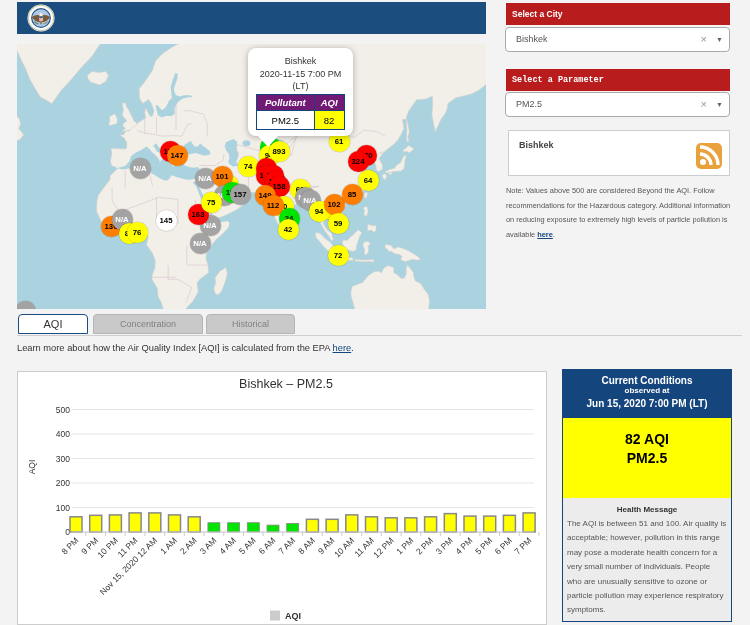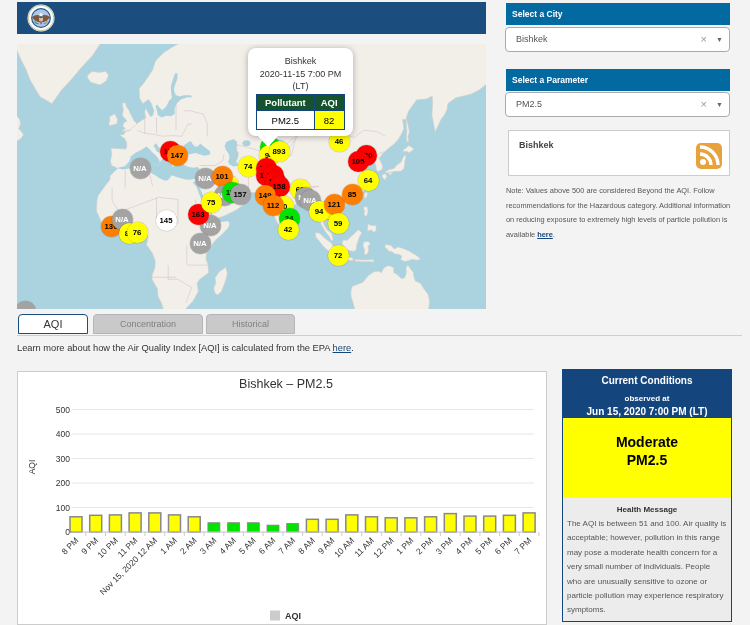--- a/index.html
+++ b/index.html
@@ -1,17 +1,17 @@
 <!DOCTYPE html>
 <html><head><meta charset="utf-8"><style>
 * { margin:0; padding:0; box-sizing:border-box; }
 html,body { width:750px; height:625px; font-family:"Liberation Sans",sans-serif; background:#f3f3f3; position:relative; overflow:hidden; }
 .abs { position:absolute; }
 .mk { position:absolute; width:21px; height:21px; border-radius:50%; font-size:7.8px; font-weight:bold; text-align:center; line-height:21px; color:#1a1a1a; box-shadow:0 0 0 0.5px rgba(0,0,0,0.15); }
-.selhead { position:absolute; left:506px; width:224px; height:22px; background:#0369a1; color:#fff; font-size:8.5px; font-weight:bold; line-height:22px; padding-left:6px; }
+.selhead { position:absolute; left:506px; width:224px; height:22px; background:#b91c1c; color:#fff; font-size:8.5px; font-weight:bold; line-height:22px; padding-left:6px; }
 .selbox { position:absolute; left:505px; width:225px; height:25px; background:#fff; border:1px solid #aaa; border-radius:4px; font-size:9px; color:#555; line-height:23px; padding-left:10px; }
 .selbox .x { position:absolute; right:22px; top:0; color:#999; font-size:11px; }
 .selbox .car { position:absolute; right:6px; top:0px; color:#666; font-size:7px; }
 </style></head>
 <body>
 
 <div class="abs" style="left:16.5px;top:1.5px;width:469.5px;height:32.5px;background:#1b4d7e;">
   <svg width="28" height="28" style="position:absolute;left:10px;top:2.5px">
     <circle cx="14" cy="14" r="13.5" fill="#f5f8fb"></circle>
     <circle cx="14" cy="14" r="12.8" fill="none" stroke="#bfb87e" stroke-width="0.8"></circle>
@@ -128,51 +128,51 @@
 <div class="mk" style="left:247.5px;top:127.0px;background:#ff0000;color:#000">196</div>
 <div class="mk" style="left:251.5px;top:132.0px;background:#ff0000;color:#000">158</div>
 <div class="mk" style="left:237.5px;top:141.0px;background:#ff7e00;color:#000">149</div>
 <div class="mk" style="left:272.5px;top:135.0px;background:#ffff00;color:#000">60</div>
 <div class="mk" style="left:277.5px;top:143.0px;background:#a3a3a3;color:#fff">N/A</div>
 <div class="mk" style="left:282.5px;top:146.0px;background:#a3a3a3;color:#fff">N/A</div>
 <div class="mk" style="left:255.5px;top:152.5px;background:#ffff00;color:#000">80</div>
 <div class="mk" style="left:245.5px;top:151.5px;background:#ff7e00;color:#000">112</div>
 <div class="mk" style="left:261.5px;top:164.0px;background:#00e400;color:#000">24</div>
 <div class="mk" style="left:260.5px;top:175.0px;background:#ffff00;color:#000">42</div>
-<div class="mk" style="left:311.5px;top:87.0px;background:#ffff00;color:#000">46</div>
+<div class="mk" style="left:311.5px;top:87.0px;background:#ffff00;color:#000">61</div>
 <div class="mk" style="left:338.5px;top:101.5px;background:#ff0000;color:#000">170</div>
-<div class="mk" style="left:330.5px;top:107.0px;background:#ff0000;color:#000">105</div>
+<div class="mk" style="left:330.5px;top:107.0px;background:#ff0000;color:#000">324</div>
 <div class="mk" style="left:340.5px;top:126.0px;background:#ffff00;color:#000">64</div>
 <div class="mk" style="left:304.0px;top:155.5px;background:#ffff00;color:#000">76</div>
 <div class="mk" style="left:291.5px;top:157.0px;background:#ffff00;color:#000">94</div>
-<div class="mk" style="left:306.5px;top:150.0px;background:#ff7e00;color:#000">121</div>
+<div class="mk" style="left:306.5px;top:150.0px;background:#ff7e00;color:#000">102</div>
 <div class="mk" style="left:324.5px;top:140.0px;background:#ff7e00;color:#000">85</div>
 <div class="mk" style="left:310.5px;top:169.0px;background:#ffff00;color:#000">59</div>
 <div class="mk" style="left:310.5px;top:201.0px;background:#ffff00;color:#000">72</div>
 <div class="mk" style="left:-2.5px;top:257.0px;background:#a3a3a3;color:#fff">N/A</div>
   <div style="position:absolute;left:231px;top:4.5px;width:105px;height:88px;background:#fff;border-radius:8px;box-shadow:0 1px 6px rgba(0,0,0,0.3);"></div>
   <div style="position:absolute;left:241px;top:92.5px;width:0;height:0;border-left:10px solid transparent;border-right:10px solid transparent;border-top:11px solid #fff;"></div>
   <div style="position:absolute;left:231px;top:11.5px;width:105px;text-align:center;font-size:9px;color:#333;line-height:12.5px;">Bishkek<br>2020-11-15 7:00 PM<br>(LT)</div>
   <table style="position:absolute;left:239px;top:50.5px;border-collapse:collapse;font-size:9.5px;">
     <tbody>
-        <tr style="background:#14532d;color:#fff;font-weight:bold;">
+        <tr style="background:#701a75;color:#fff;font-weight:bold;font-style:italic;">
           <td style="border:1.5px solid #14457d;padding:2px 8px 2px 8px;">Pollutant</td>
           <td style="border:1.5px solid #14457d;padding:2px 6px;">AQI</td>
         </tr>
     <tr>
           <td style="border:1.5px solid #14457d;padding:3.5px 8px;background:#fff;text-align:center;">PM2.5</td>
           <td style="border:1.5px solid #14457d;padding:3.5px 6px;background:#ffff00;text-align:center;">82</td>
         </tr>
   </tbody>
     </table>
 </div>
 
 <div class="selhead" style="top:3px;">Select a City</div>
 <div class="selbox" style="top:27px;">Bishkek<span class="x">×</span><span class="car">▼</span></div>
-<div class="selhead" style="top:68.5px;">Select a Parameter</div>
+<div class="selhead" style="top:68.5px;font-family:Liberation Mono, monospace;">Select a Parameter</div>
 <div class="selbox" style="top:91.5px;">PM2.5<span class="x">×</span><span class="car">▼</span></div>
 
 <div class="abs" style="left:508px;top:130px;width:222px;height:46px;background:#fff;border:1px solid #ccc;">
   <div style="position:absolute;left:10px;top:9px;font-size:9px;font-weight:bold;color:#444;">Bishkek</div>
   <svg width="26" height="26" style="position:absolute;right:7px;bottom:6px;">
     <rect width="26" height="26" rx="5" fill="#e9a13b"></rect>
     <circle cx="7" cy="19" r="3" fill="#fff"></circle>
     <path d="M4,11 a11,11 0 0 1 11,11" stroke="#fff" stroke-width="3.4" fill="none"></path>
     <path d="M4,4 a18,18 0 0 1 18,18" stroke="#fff" stroke-width="3.4" fill="none"></path>
   </svg>
@@ -277,22 +277,22 @@
 <line x1="53.5" y1="160" x2="516" y2="160" stroke="#cccccc" stroke-width="1"></line>
 <text transform="translate(17,95) rotate(-90)" text-anchor="middle" font-size="8.5" fill="#333">AQI</text>
 <rect x="252" y="238.5" width="10" height="10" fill="#cccccc"></rect>
 <text x="267" y="246.5" font-size="9" font-weight="bold" fill="#333">AQI</text>
 </svg>
 </div>
 
 <div class="abs" style="left:562px;top:369px;width:170px;height:253px;background:#ececec;border:1.5px solid #14457d;">
   <div style="background:#14457d;color:#fff;text-align:center;height:48px;padding-top:5px;">
     <div style="font-size:10px;font-weight:bold;">Current Conditions</div>
-    <div style="font-size:8px;font-weight:bold;margin-top:8px;">observed at</div>
+    <div style="font-size:8px;font-weight:bold;margin-top:0;">observed at</div>
     <div style="font-size:10px;font-weight:bold;margin-top:3px;">Jun 15, 2020 7:00 PM (LT)</div>
   </div>
   <div style="background:#ffff00;text-align:center;height:80px;padding-top:13px;">
-    <div style="font-size:14px;font-weight:bold;color:#000;margin-top:2.5px;">Moderate</div>
+    <div style="font-size:14px;font-weight:bold;color:#000;">82 AQI</div>
     <div style="font-size:14px;font-weight:bold;color:#000;margin-top:2.5px;">PM2.5</div>
   </div>
   <div style="text-align:center;font-size:8px;font-weight:bold;color:#333;margin-top:7px;">Health Message</div>
   <div style="margin:3px 0 0 4px;width:160px;font-size:8px;color:#555;line-height:14.4px;">The AQI is between 51 and 100. Air quality is acceptable; however, pollution in this range may pose a moderate health concern for a very small number of individuals. People who are unusually sensitive to ozone or particle pollution may experience respiratory symptoms.</div>
 </div>
 
 </body></html>

